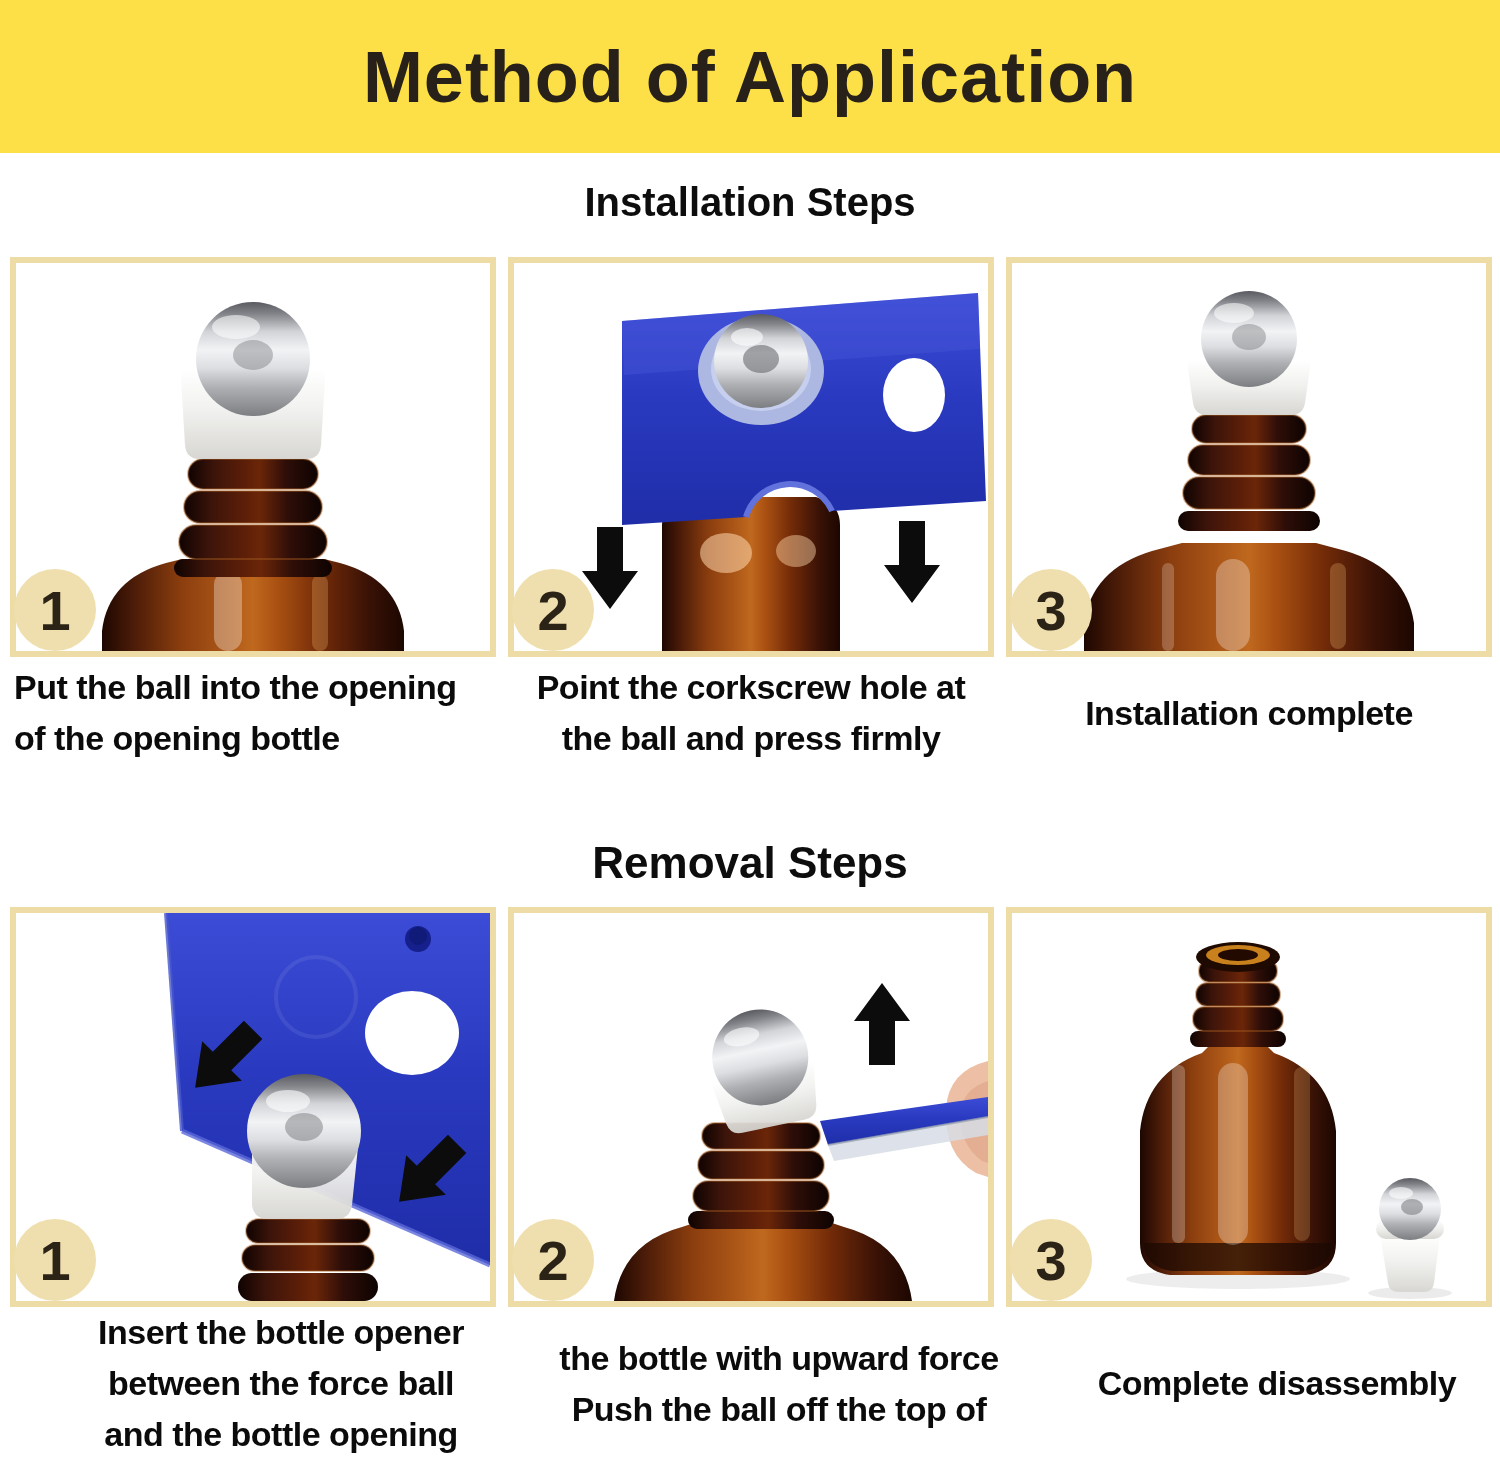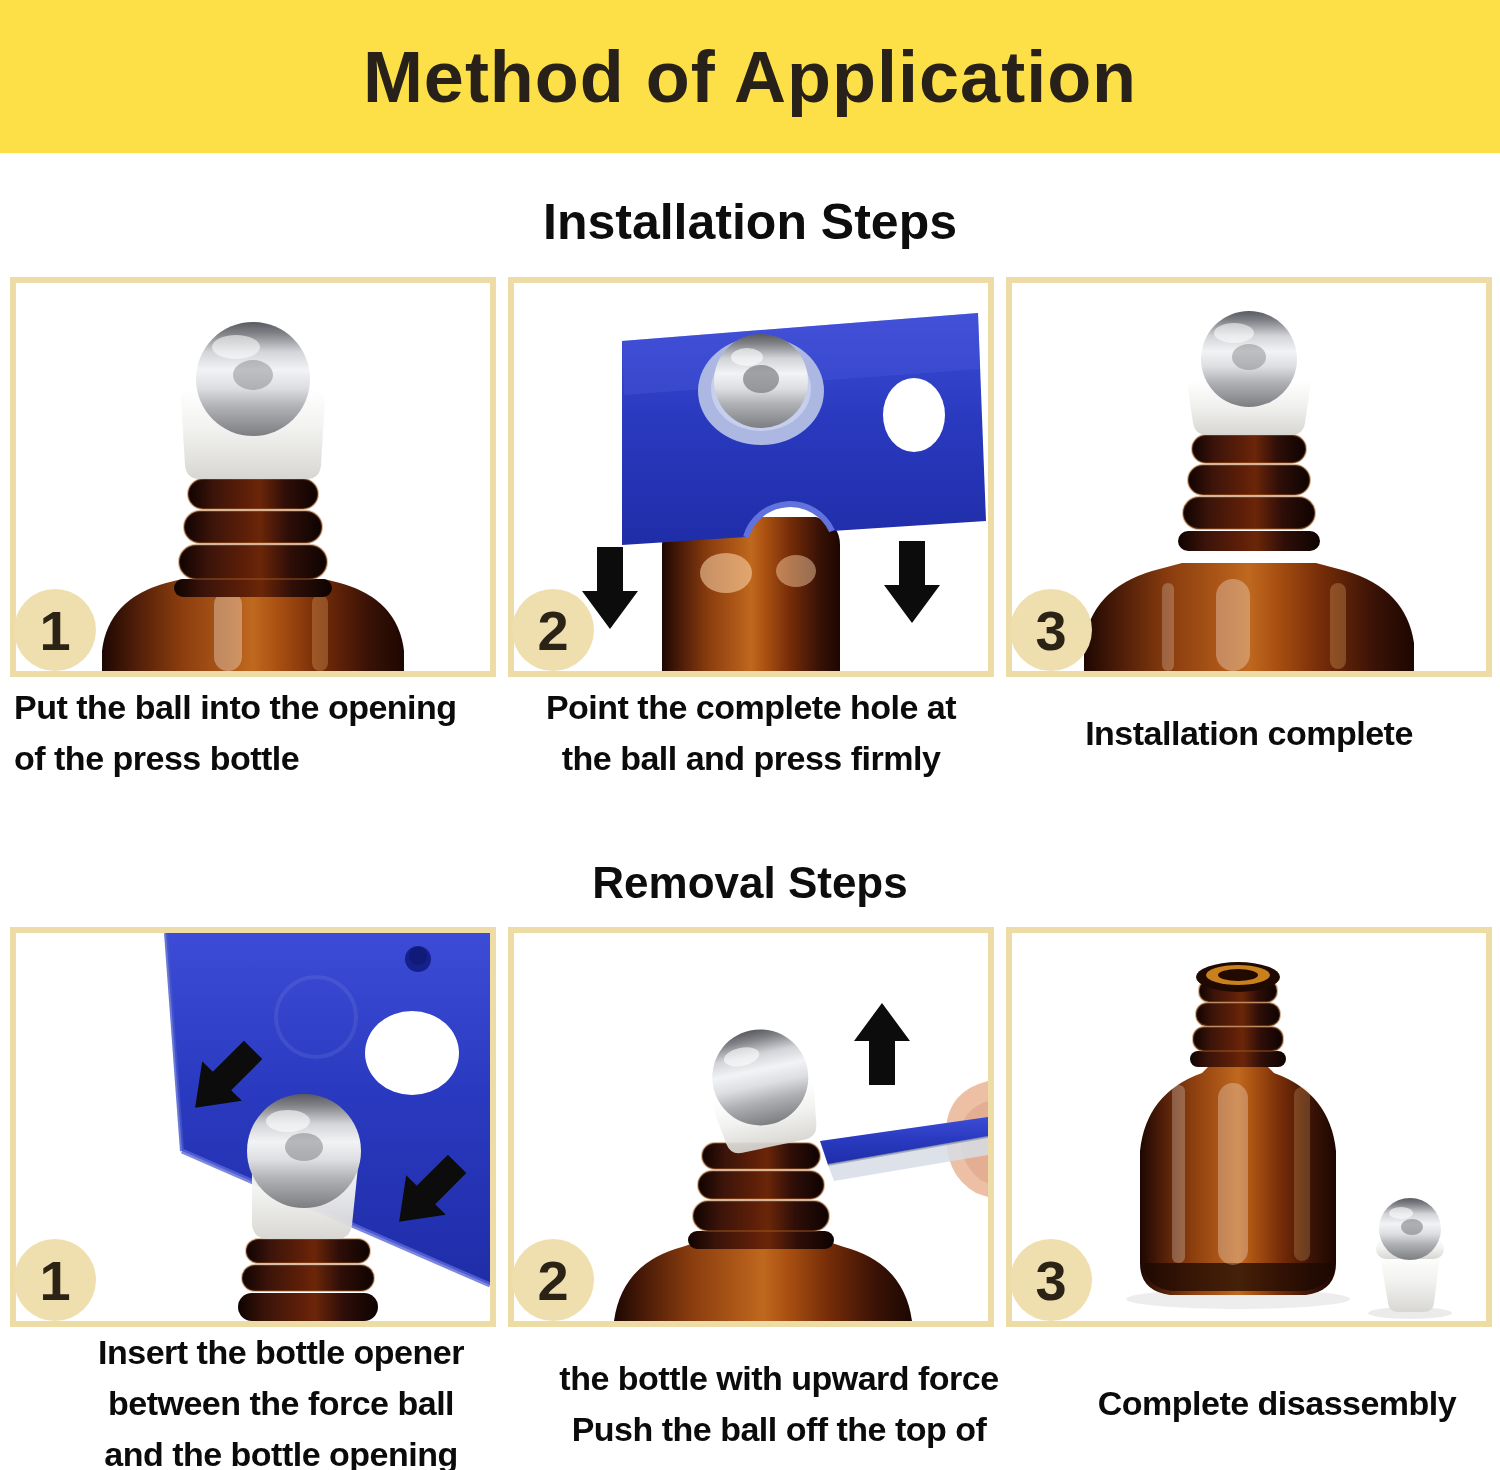--- a/index.html
+++ b/index.html
@@ -11,21 +11,21 @@
   .banner{
     height:153px;background:#fde047;
     display:flex;align-items:center;justify-content:center;
   }
   .banner h1{
     margin:0;font-size:72px;font-weight:bold;color:#27211a;letter-spacing:1px;
   }
   .sec-h{
     margin:0;text-align:center;font-weight:bold;color:#0d0d0d;
   }
-  .sec-h.inst{margin-top:40px;font-size:50px;line-height:58px;height:58px;}
+  .sec-h.inst{margin-top:20px;font-size:40px;line-height:58px;height:58px;}
   .sec-h.rem{margin-top:62px;font-size:44px;line-height:64px;height:64px;}
   .row{
     display:grid;grid-template-columns:repeat(3,486px);column-gap:12px;
     padding:0 10px;
   }
   .panels{margin-top:26px;}
   .panels.second{margin-top:12px;}
   .panel{
     position:relative;height:400px;background:#ffffff;
     border:6px solid #eedca7;box-sizing:border-box;margin:0;
@@ -158,24 +158,24 @@
           <ellipse cx="222" cy="50" rx="20" ry="10" fill="#ffffff" opacity="0.55"></ellipse>
           <ellipse cx="237" cy="74" rx="17" ry="13" fill="#5c5e62" opacity="0.35"></ellipse>
         </svg>
         <div class="badge">3</div>
       </figure>
     </div>
 
     <div class="row captions caps1">
       <div class="cap left">
         <div>Put the ball into the opening</div>
-        <div>of the press bottle</div>
-      </div>
-      <div class="cap center">
-        <div>Point the complete hole at</div>
+        <div>of the opening bottle</div>
+      </div>
+      <div class="cap center">
+        <div>Point the corkscrew hole at</div>
         <div>the ball and press firmly</div>
       </div>
       <div class="cap center">
         <div>Installation complete</div>
       </div>
     </div>
   </section>
 
   <section>
     <h2 class="sec-h rem">Removal Steps</h2>

